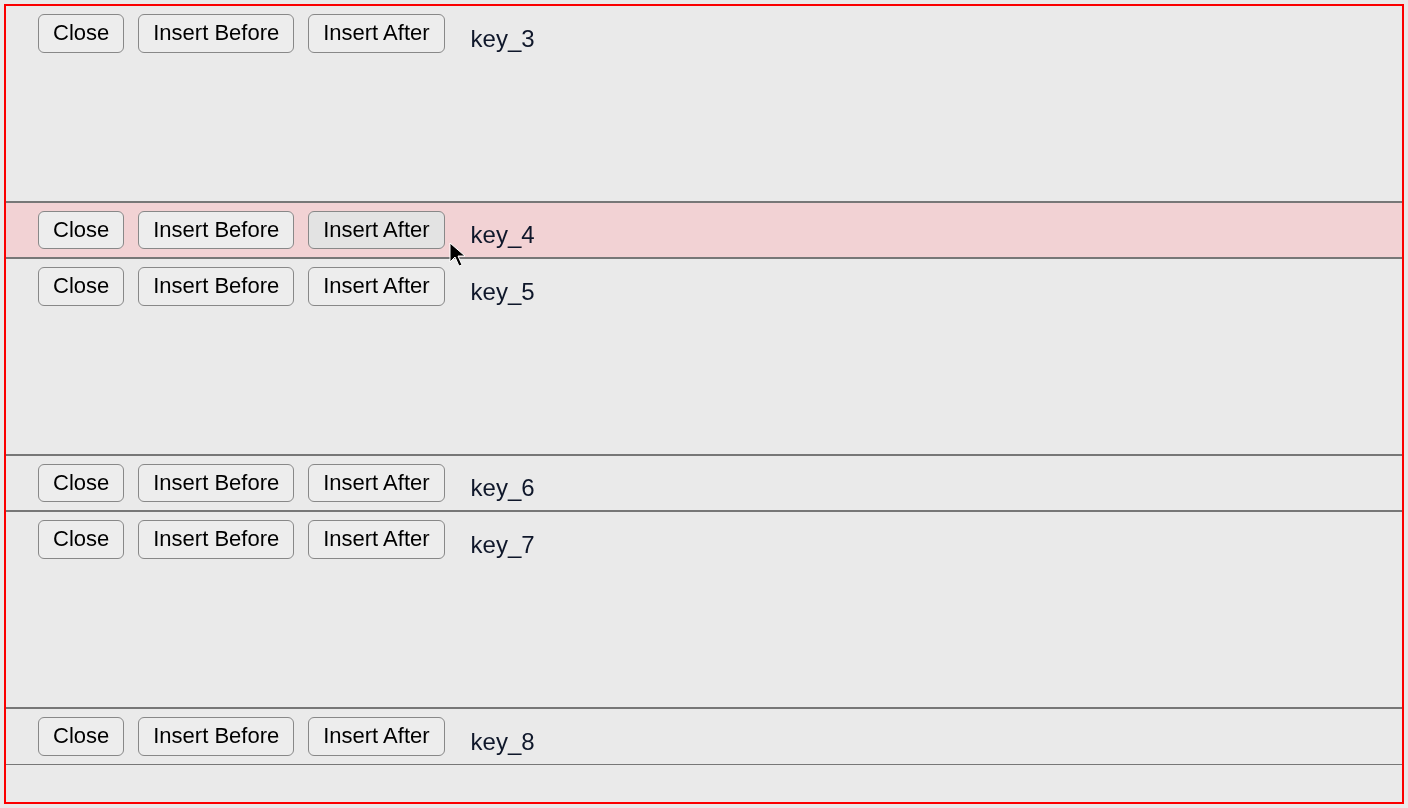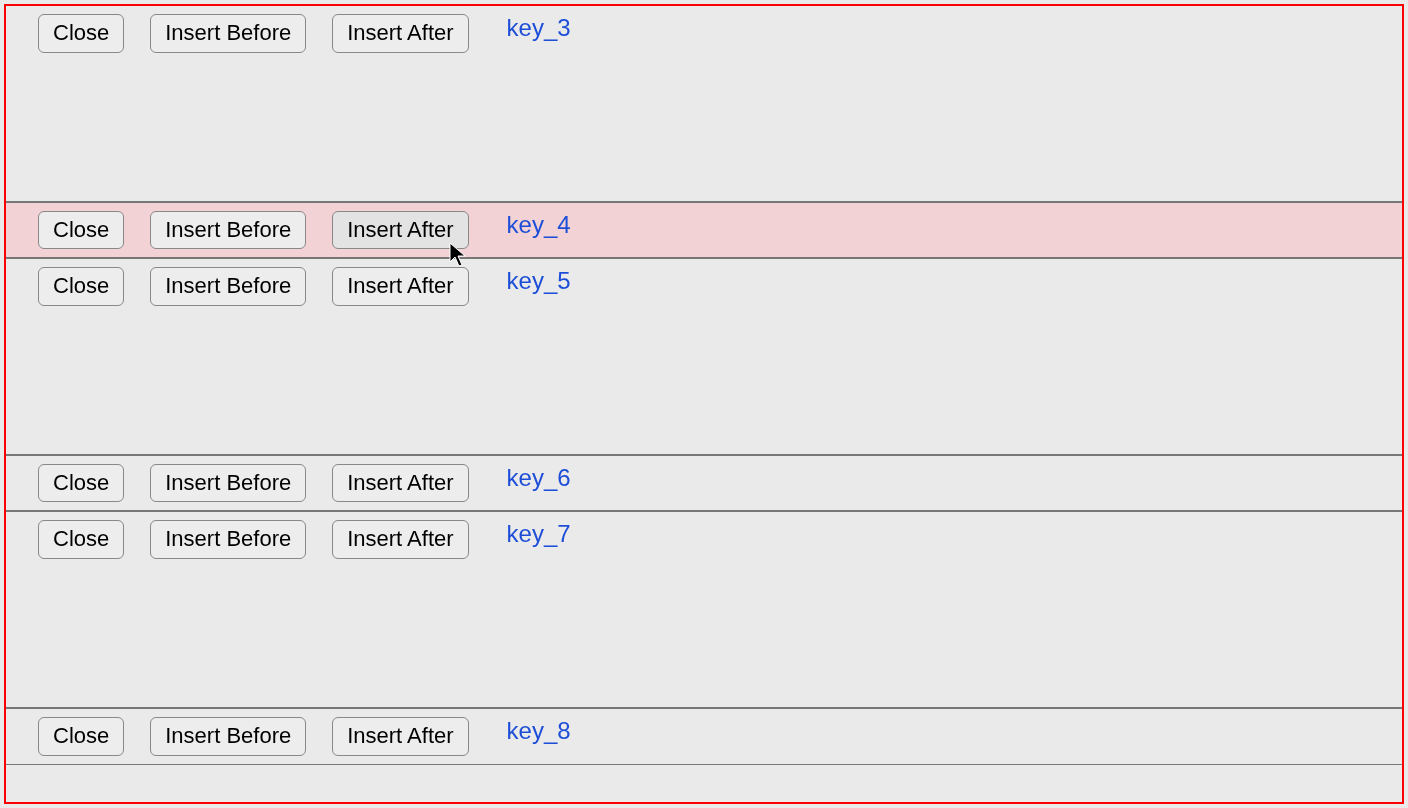--- a/index.html
+++ b/index.html
@@ -20,38 +20,38 @@
     .row {
       border-top: 1px solid #777;
       border-bottom: 1px solid #777;
       background: #eaeaea;
       padding: 8px 0 0 0;
     }
     .row.first { border-top: none; }
     .row.highlight { background: #f2d2d4; }
     .row-head {
       display: flex;
-      align-items: flex-start;
-      gap: 26px;
+      align-items: flex-end;
+      gap: 14px;
       padding: 0 0 8px 32px;
     }
     .btn {
       font: 22px Arial, Helvetica, sans-serif;
       color: #000;
       background: #ededed;
       border: 1px solid #888;
       border-radius: 6px;
       padding: 4px 14px;
       cursor: default;
       line-height: 1.3;
     }
     .btn.hover { background: #e3e3e3; }
     .key-label {
       font: 24px Arial, Helvetica, sans-serif;
-      color: #1d4ed8;
+      color: #0f172a;
       margin-left: 12px;
     }
     .row-body { height: 0; }
     .row.tall .row-body { height: 140px; }
 
     .cursor {
       position: absolute;
       left: 443px; top: 236px;
       width: 18px; height: 26px;
       pointer-events: none;

